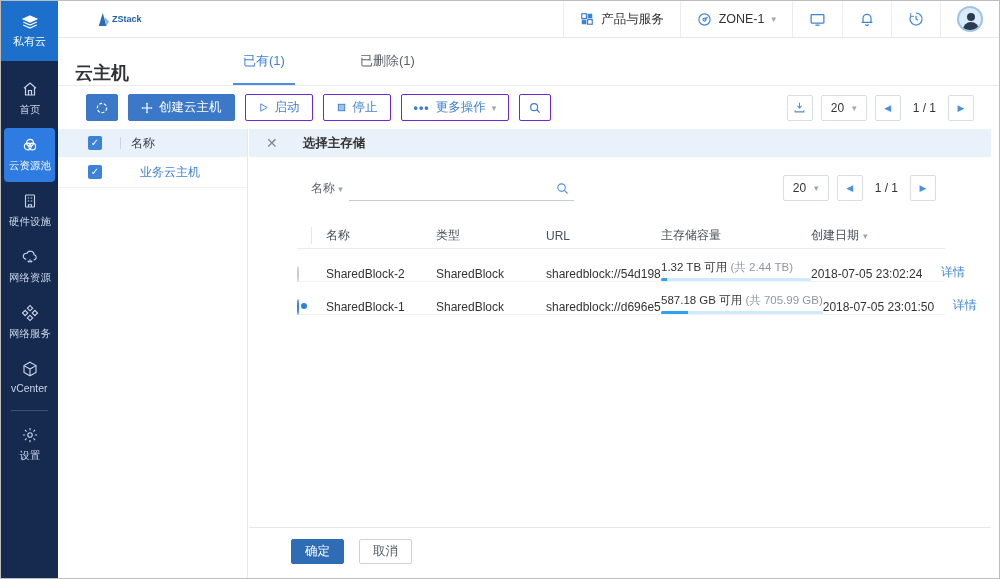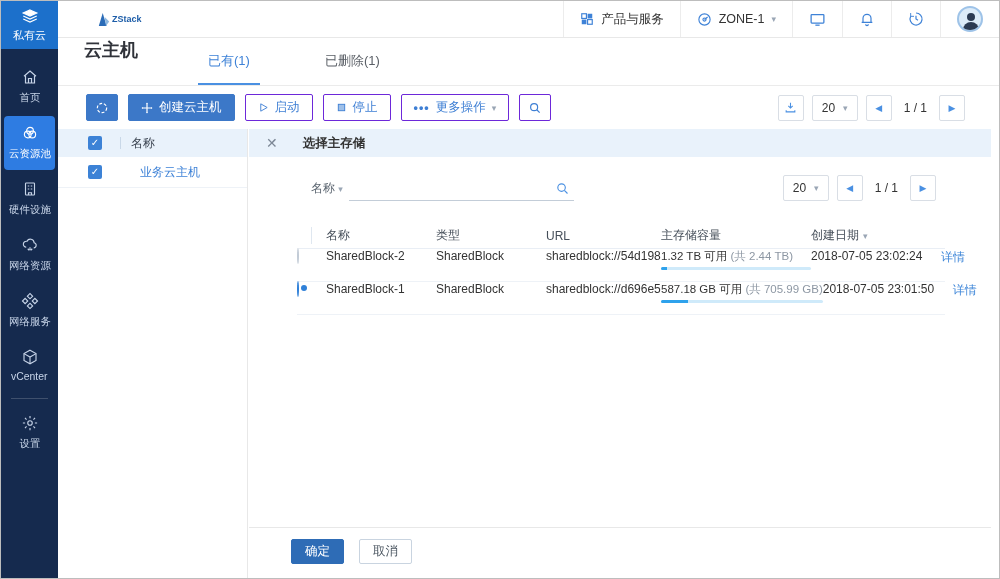--- a/index.html
+++ b/index.html
@@ -2,21 +2,21 @@
 <html><head>
 <meta charset="utf-8">
 <style>
   * { margin:0; padding:0; box-sizing:border-box; }
   html,body { width:1000px; height:579px; }
   body { font-family:"Liberation Sans","DejaVu Sans",sans-serif; font-size:12px; color:#333; background:#fff; }
   .app { position:relative; width:1000px; height:579px; border:1px solid #bdbdbd; background:#fff; overflow:hidden; }
 
   
   .sidebar { position:absolute; left:0; top:0; bottom:0; width:57px; background:#152a4e; z-index:5; }
-  .brand { height:48px; background:#1c70cb; color:#fff; display:flex; flex-direction:column; align-items:center; justify-content:center; gap:3px; }
+  .brand { height:60px; background:#1c70cb; color:#fff; display:flex; flex-direction:column; align-items:center; justify-content:center; gap:3px; }
   .brand .lbl { font-size:11px; }
   .nav { display:flex; flex-direction:column; align-items:stretch; padding-top:10px; }
   .nav-item { display:flex; flex-direction:column; align-items:center; gap:4px; color:#c7d4e8; padding:8px 0 9px; margin:1px 3px; border-radius:4px; cursor:pointer; }
   .nav-item .nlbl { font-size:11px; transform:scale(.95); white-space:nowrap; }
   .nav-item.active { background:#2e7ce2; color:#fff; }
   .nav-div { height:1px; background:rgba(255,255,255,.18); margin:6px 10px; }
   .nicon { width:18px; height:18px; display:block; }
 
   
   .header { position:absolute; left:57px; top:0; right:0; height:37px; background:#fff; border-bottom:1px solid #e8e8e8; display:flex; align-items:center; }
@@ -24,28 +24,28 @@
   .logo .zs { font-size:9px; font-weight:bold; color:#1d5da8; margin-top:1px; }
   .hright { margin-left:auto; display:flex; align-items:center; height:100%; }
   .hgroup { display:flex; align-items:center; gap:7px; padding:0 16px; height:100%; border-left:1px solid #ececec; color:#333; cursor:pointer; }
   .hgroup .txt { font-size:12.5px; }
   .chev { color:#9aa6b5; font-size:9px; }
   .avatar { width:26px; height:26px; border-radius:50%; background:#dcebf8; border:2px solid #9ec3e8; position:relative; overflow:hidden; }
   .avatar .head { position:absolute; left:8px; top:5px; width:8px; height:8px; border-radius:50%; background:#2b3a52; }
   .avatar .bod { position:absolute; left:4px; top:14px; width:16px; height:10px; border-radius:8px 8px 0 0; background:#2b3a52; }
 
   
-  .titlebar { position:absolute; left:57px; top:37px; right:0; height:48px; background:#fff; border-bottom:1px solid #ebebeb; display:flex; align-items:flex-start; }
+  .titlebar { position:absolute; left:48px; top:37px; right:0; height:48px; background:#fff; border-bottom:1px solid #ebebeb; display:flex; align-items:flex-end;gap:44px; }
   .page-title { font-size:18px; font-weight:bold; color:#30333a; margin-left:26px; }
   .tabs { display:flex; height:100%; margin-left:60px; }
   .tab { display:flex; align-items:center; padding:0 10px; margin-right:55px; font-size:13px; color:#5a5f66; cursor:pointer; border-bottom:2px solid transparent; }
   .tab.active { color:#3e82d7; border-bottom-color:#4a90e2; }
 
   
-  .toolbar { position:absolute; left:57px; top:85px; right:0; height:43px; background:#fff; display:flex; align-items:center; padding:0 34px 0 28px; }
+  .toolbar { position:absolute; left:57px; top:85px; right:0; height:43px; background:#fff; display:flex; align-items:center; padding:0 25px 0 28px; }
   .btn { height:27px; display:inline-flex; align-items:center; gap:6px; padding:0 12px; border-radius:2px; cursor:pointer; font-size:12.5px; }
   .btn.primary { background:#3c78c8; color:#fff; border:1px solid #3c78c8; }
   .btn.icon-only { padding:0 8px; }
   .btn.ghost { background:#fff; color:#3e7fd4; border:1px solid #6d28d9; margin-left:10px; }
   .tb-right { margin-left:auto; display:flex; align-items:center; gap:8px; }
   .pgbtn { width:26px; height:26px; border:1px solid #d9dee5; background:#fff; border-radius:2px; display:inline-flex; align-items:center; justify-content:center; color:#4a90e2; font-size:10px; cursor:pointer; }
   .pgsel { height:26px; border:1px solid #d9dee5; background:#fff; border-radius:2px; display:inline-flex; align-items:center; gap:8px; padding:0 9px; cursor:pointer; }
   .pgtxt { color:#333; padding:0 4px; }
   .tri { font-size:9px; color:#4a90e2; }
 
@@ -65,21 +65,21 @@
   .m-search-row { display:flex; align-items:flex-end; padding:18px 55px 0 62px; }
   .srch { display:flex; align-items:flex-end; gap:6px; }
   .srch .slabel { color:#5a646f; padding-bottom:4px; white-space:nowrap; cursor:pointer; }
   .srch .sline { width:225px; border-bottom:1px solid #c3cdd8; height:22px; position:relative; }
   .srch .mag { position:absolute; right:4px; bottom:4px; }
   .m-pg { margin-left:auto; display:flex; align-items:center; gap:8px; }
 
   
   .m-table { margin:22px 0 0 48px; width:648px; }
   .t-head { display:flex; align-items:center; height:26px; color:#454e59; border-bottom:1px solid #e9eef5; }
-  .t-row { display:flex; align-items:flex-start; height:33px; border-bottom:1px solid #eef2f7; }
+  .t-row { display:flex; align-items:flex-end; height:33px; border-bottom:1px solid #eef2f7; }
   .c-radio { width:14px; margin-right:0; flex:0 0 14px; }
   .c-name { flex:0 0 125px; padding-left:14px; border-left:1px solid #dfe7f0; }
   .t-row .c-name { border-left-color:transparent; }
   .c-type { flex:0 0 110px; }
   .c-url { flex:0 0 115px; white-space:nowrap; overflow:hidden; }
   .c-cap { flex:0 0 150px; }
   .c-date { flex:0 0 130px; }
   .c-act { flex:0 0 40px; color:#3e86d8; cursor:pointer; }
   .radio { width:13px; height:13px; border-radius:50%; border:1px solid #c2cbd6; background:#fff; cursor:pointer; position:relative; }
   .radio.checked { border-color:#2f80d8; }

